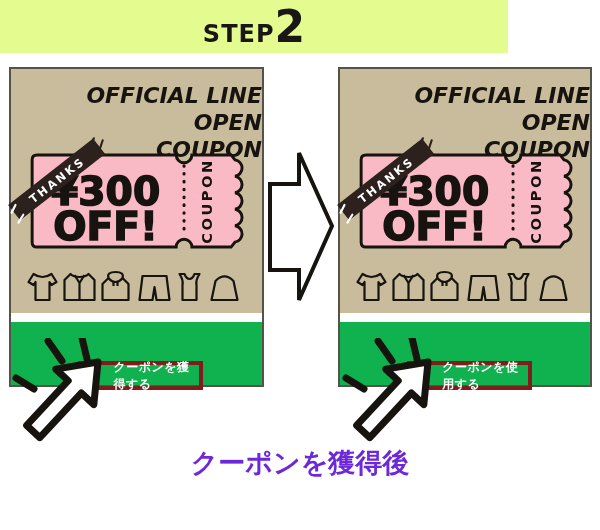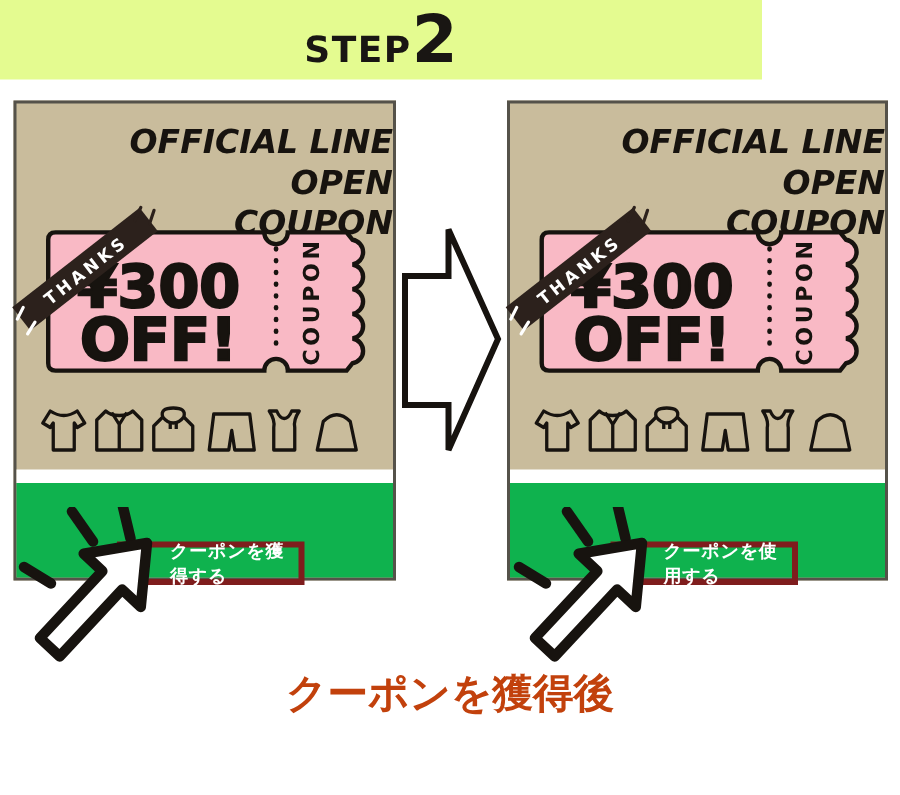--- a/index.html
+++ b/index.html
@@ -33,21 +33,21 @@
   
   .step-arrow{position:absolute;left:265px;top:147px;width:72px;height:160px;z-index:0;}
 
   
   .cursor{position:absolute;width:140px;height:125px;z-index:5;}
   .cursor.left{left:10px;top:338px;}
   .cursor.right{left:340px;top:338px;}
 
   
   .caption{position:absolute;left:0;top:446px;width:600px;text-align:center;
-           font-size:27px;line-height:34px;font-weight:800;color:#c2410c;}
+           font-size:27px;line-height:34px;font-weight:800;color:#6d28d9;}
 </style>
 </head>
 <body>
 
 <div class="stage">
 
   <div class="banner">
     <span class="step-word">STEP</span>
       <span class="step-num">2</span>
   </div>

